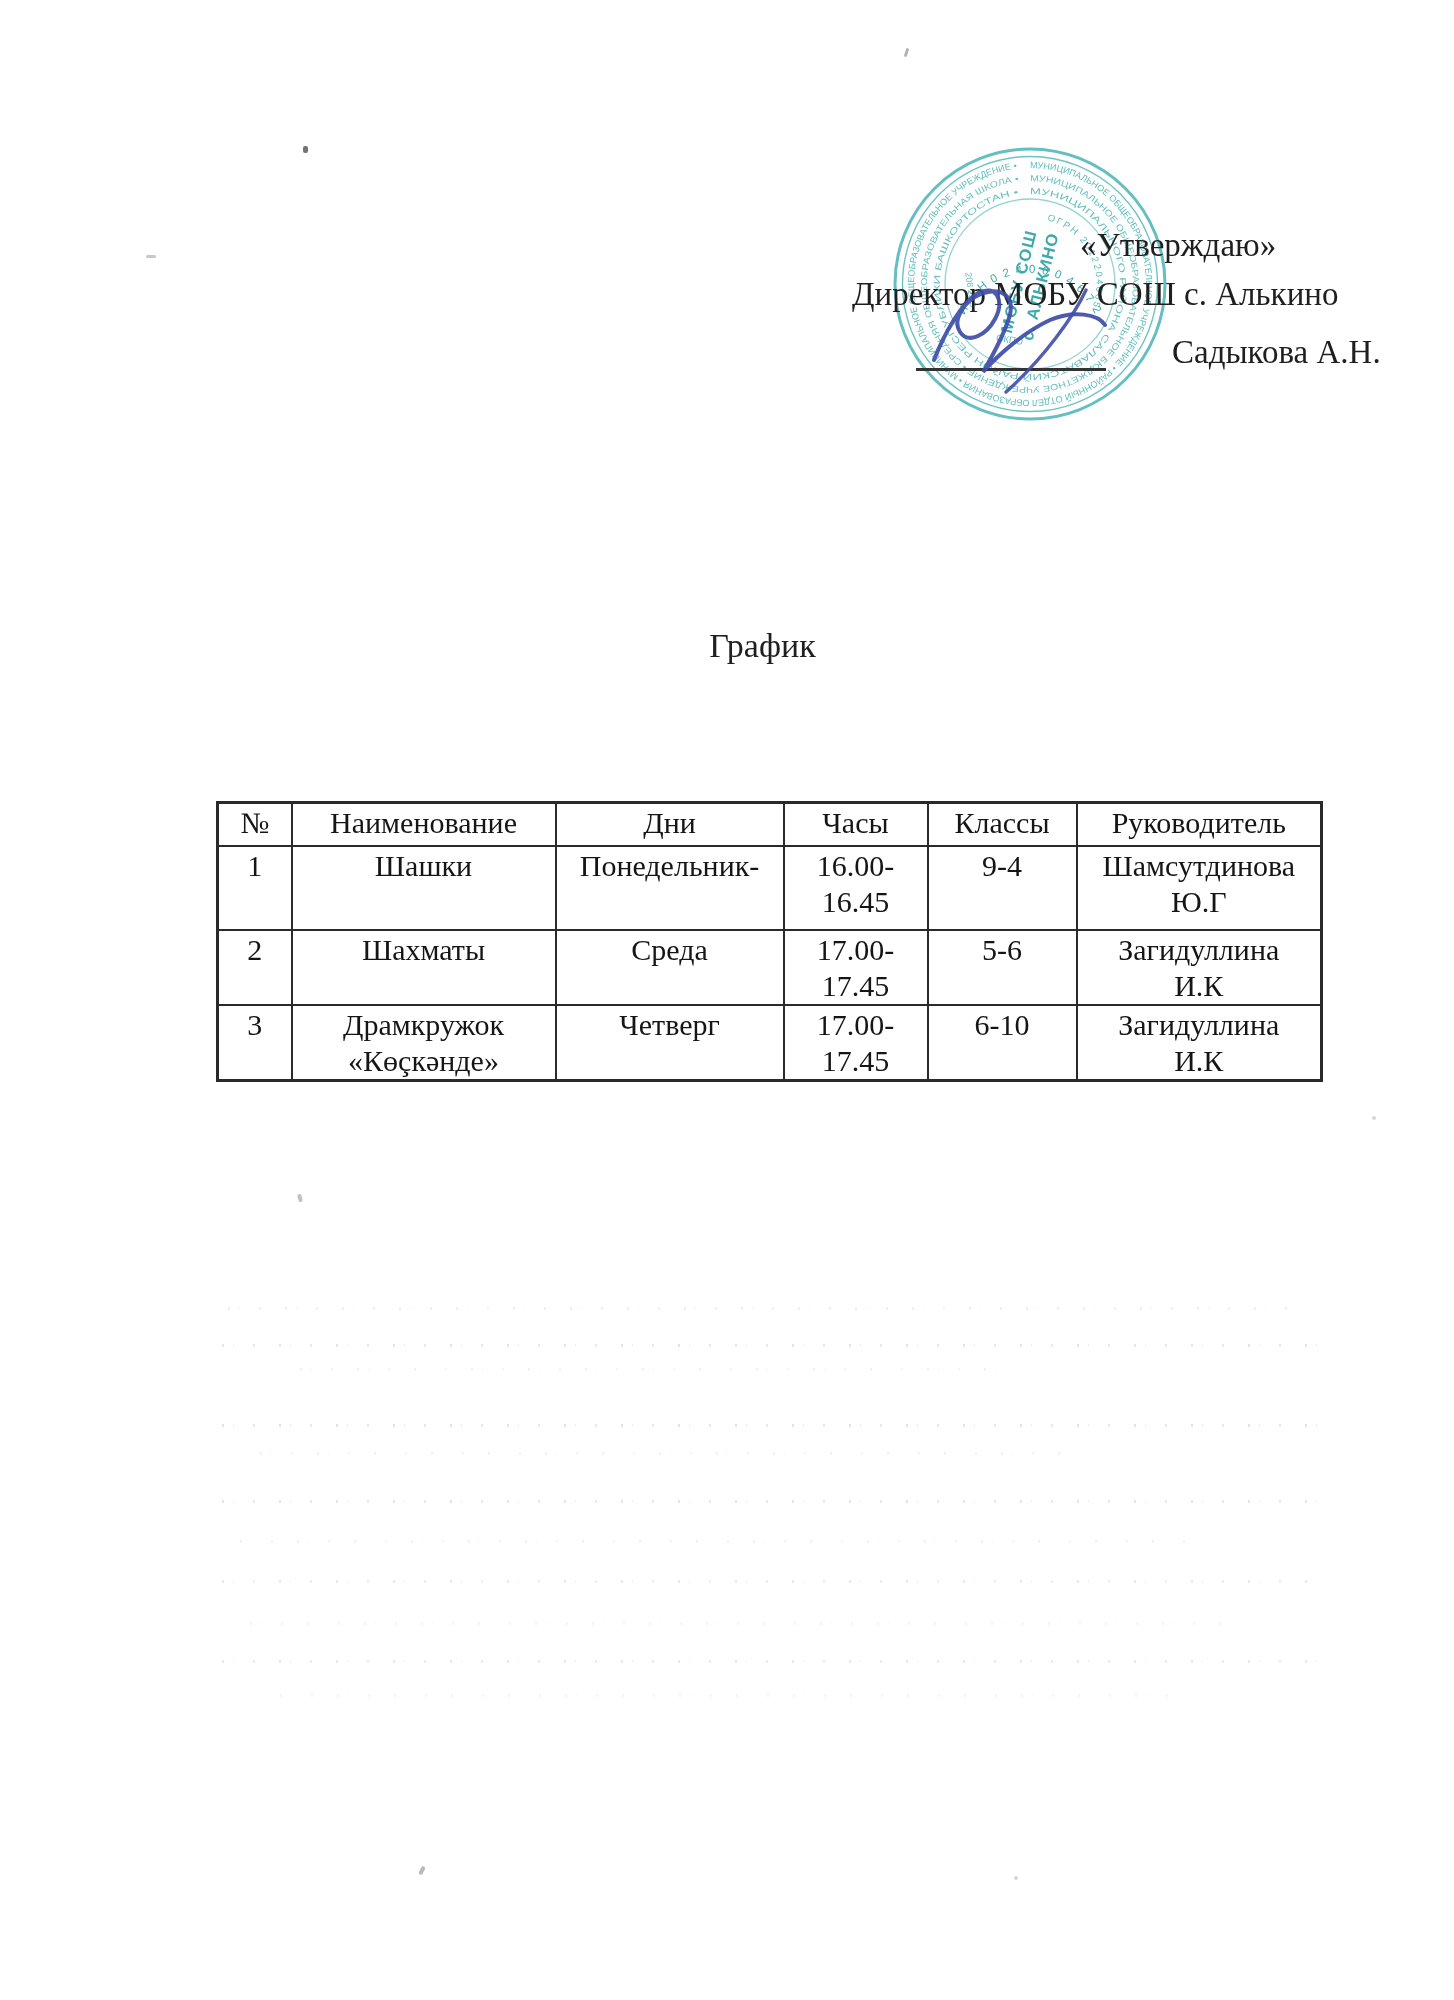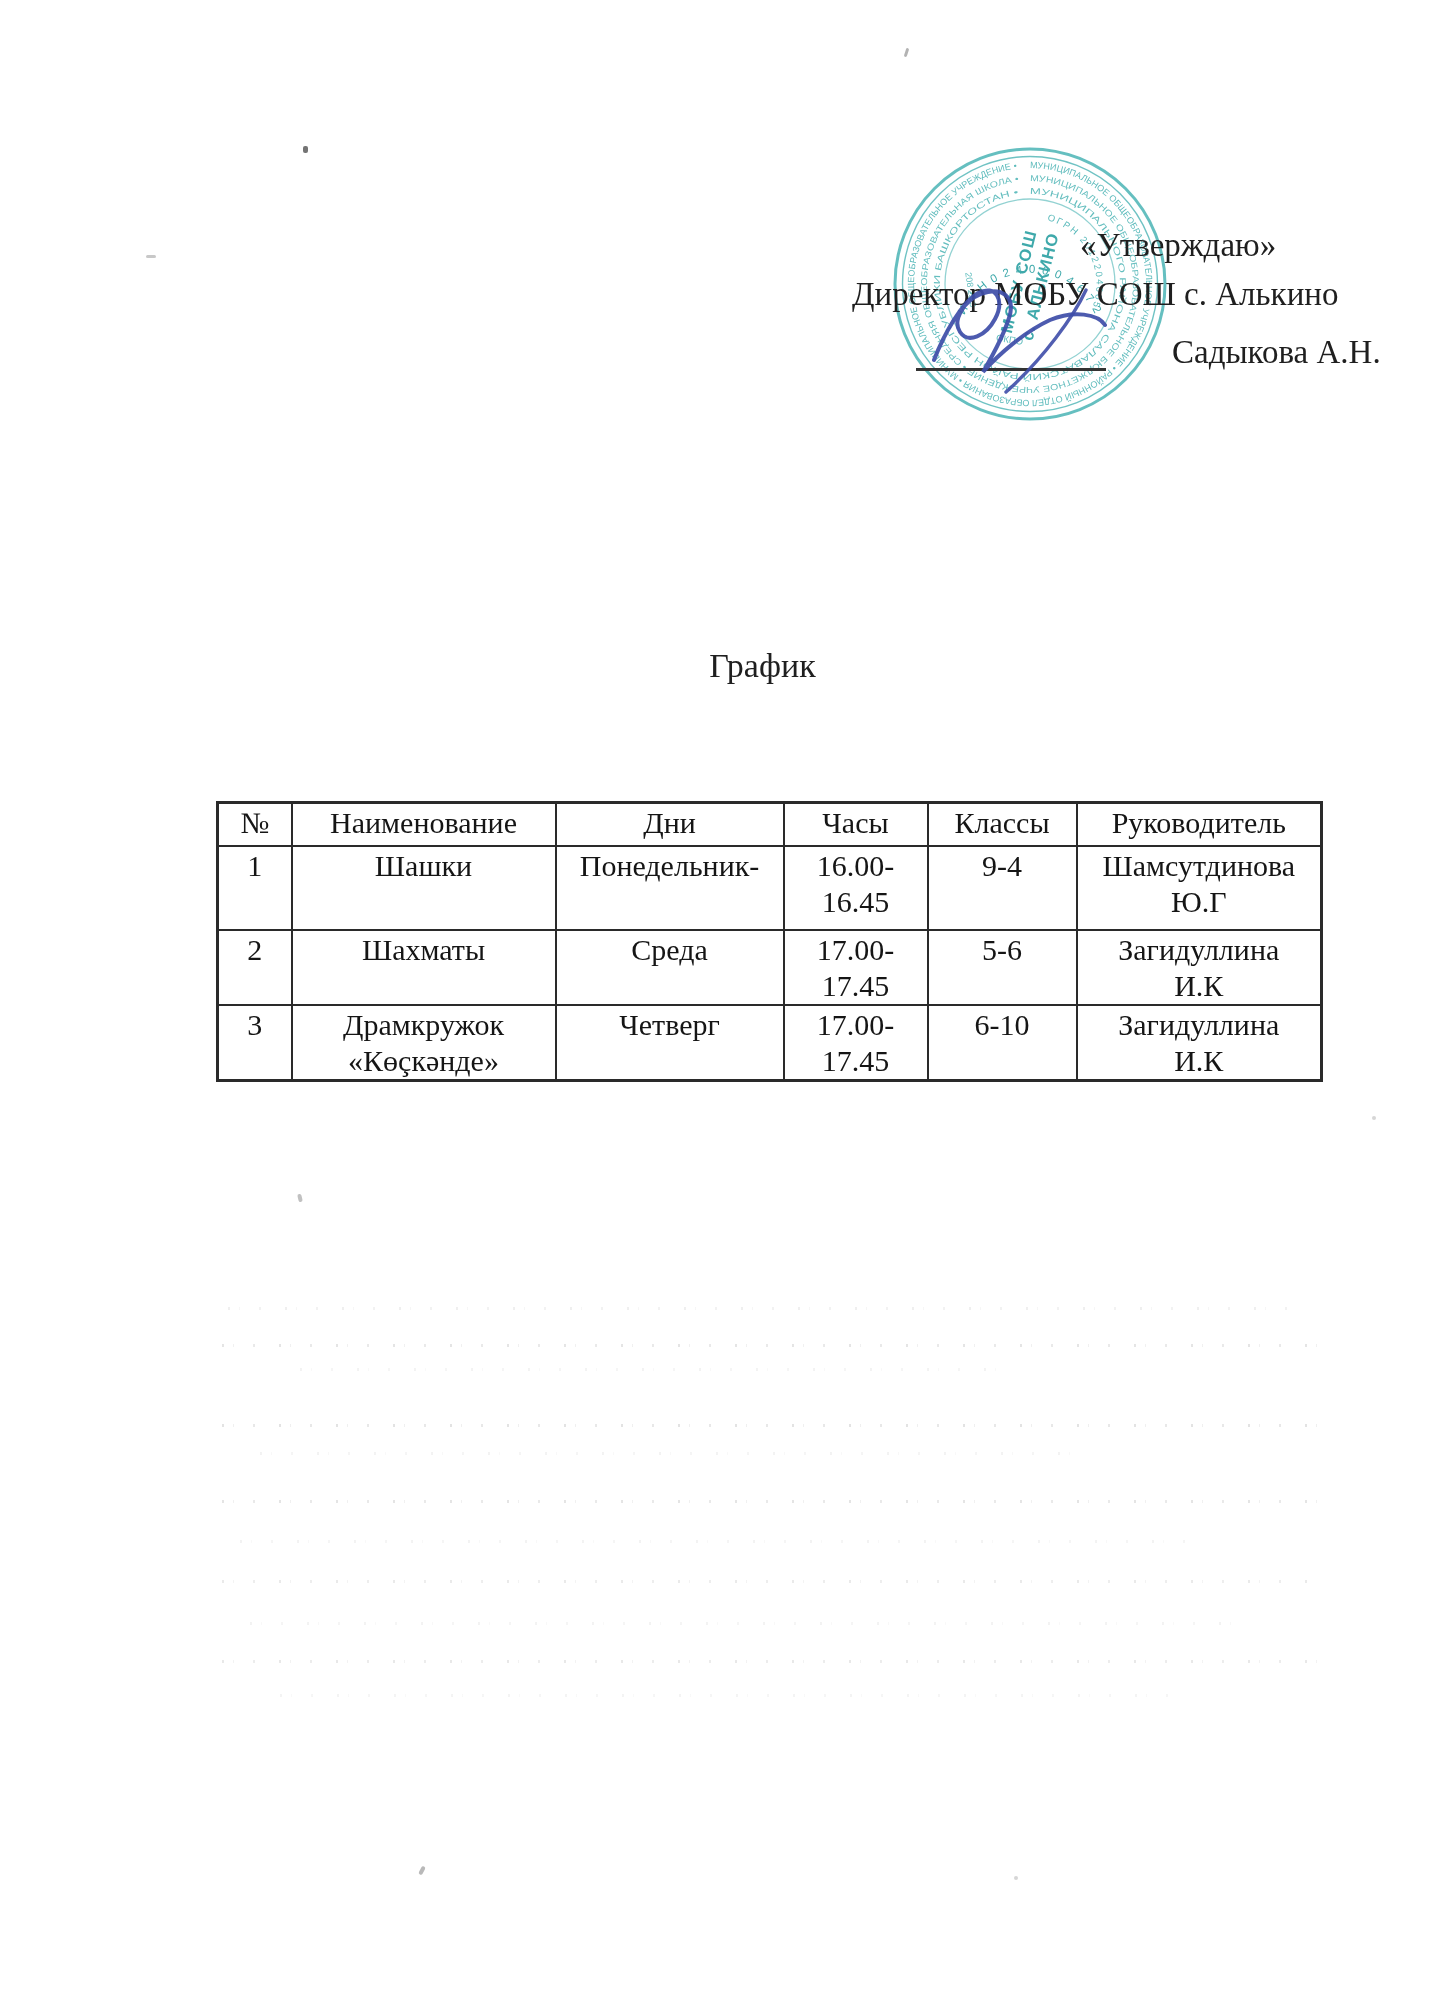--- a/index.html
+++ b/index.html
@@ -99,21 +99,21 @@
   <div class="abs sig-underline" style="left:916px;top:368px;"></div>
   <div class="abs approval-line" style="left:1172px;top:334px;">Садыкова А.Н.</div>
 
   <svg class="abs signature" style="left:912px;top:262px;" width="215" height="135" viewBox="0 0 215 135">
     <path d="M 22,98 C 32,72 50,40 66,31 C 84,22 93,38 83,57 C 74,74 56,82 48,70
              C 40,58 52,39 69,32 C 90,24 104,35 97,56 C 90,78 78,98 71,110
              C 86,93 112,70 138,58 C 162,48 186,52 193,63" fill="none" stroke="#3e4da8" stroke-width="4" stroke-linecap="round" opacity=".92"></path>
     <path d="M 174,28 C 162,54 132,96 94,130" fill="none" stroke="#3e4da8" stroke-width="3.4" stroke-linecap="round" opacity=".9"></path>
   </svg>
 
-  <div class="abs doc-title" style="top:627px;margin-top:20px;">График</div>
+  <div class="abs doc-title" style="top:627px;">График</div>
 
   <table class="schedule">
     <colgroup>
       <col style="width:74px">
         <col style="width:264px">
         <col style="width:228px">
       <col style="width:144px">
         <col style="width:149px">
         <col style="width:245px">
     </colgroup>

